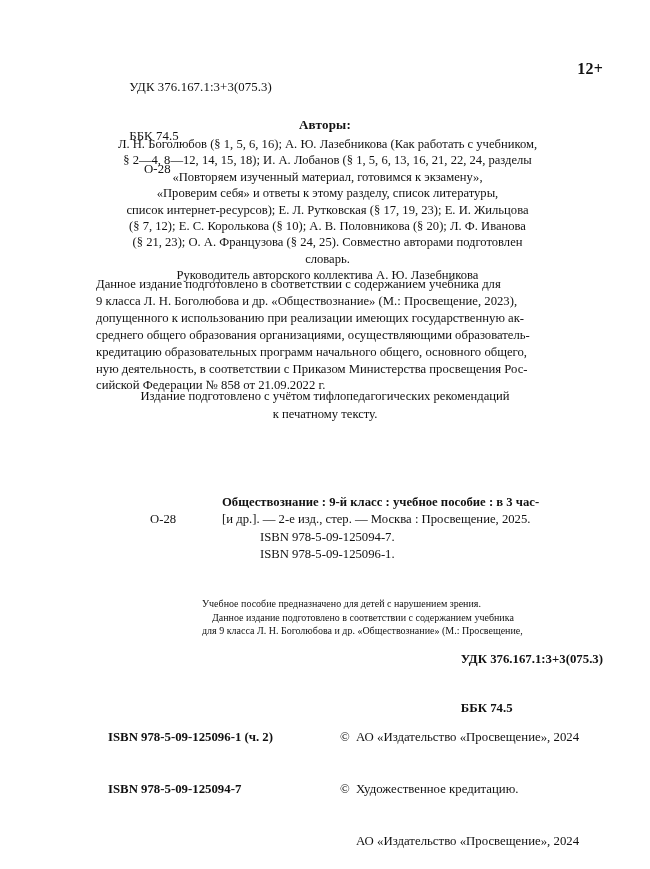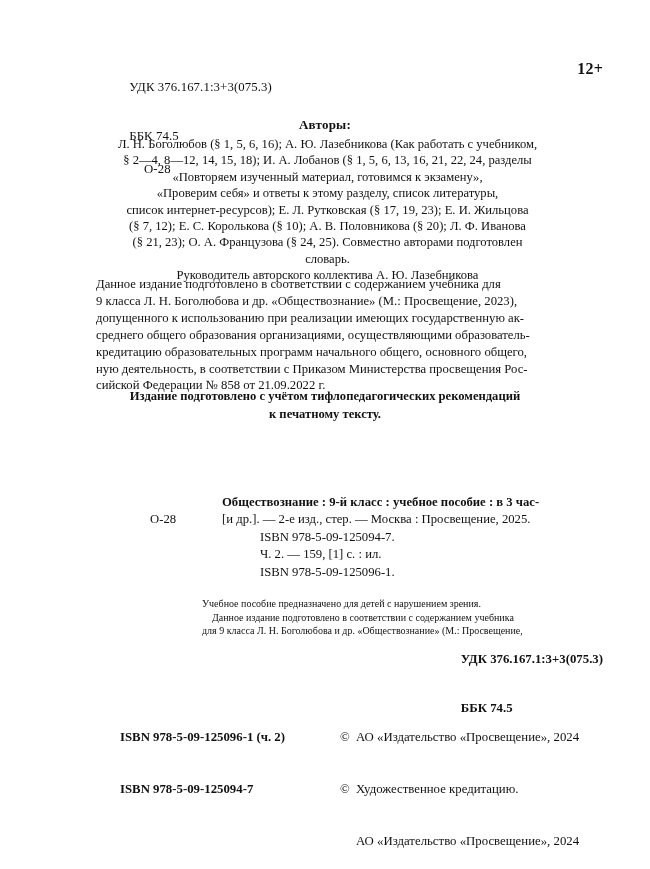--- a/index.html
+++ b/index.html
@@ -83,21 +83,21 @@
   }
 
   
   .tiflo-note {
     position: absolute;
     left: 0;
     right: 0;
     top: 388px;
     font-size: 12.6px;
     line-height: 17.5px;
-    font-weight: 700;
+    font-weight: 400;
     text-align: center;
   }
 
   
   .cip {
     position: absolute;
     left: 150px;
     top: 494px;
     width: 420px;
     font-size: 12.7px;
@@ -134,21 +134,21 @@
     font-size: 12.8px;
     line-height: 16.6px;
     font-weight: 700;
     text-align: left;
     white-space: pre;
   }
 
   
   .isbn-block {
     position: absolute;
-    left: 120px;
+    left: 108px;
     top: 694px;
     font-size: 12.8px;
     line-height: 17.4px;
     font-weight: 700;
     white-space: pre;
   }
   .isbn-block .ln { display: block; }
 
   .copy-block {
     position: absolute;
@@ -208,21 +208,20 @@
     <br>
     <span class="ln">к печатному тексту.</span>
   </div>
 
   <div class="cip">
     <div class="cip-code">О-28</div>
     <div class="cip-body">
       <span class="ln bold-title"><b>Обществознание : 9-й класс : учебное пособие : в 3 час-</b></span>
       <span class="ln">[и др.]. — 2-е изд., стер. — Москва : Просвещение, 2025.</span>
       <span class="ln indent">ISBN 978-5-09-125094-7.</span>
-      <span class="ln indent">Ч. 2. — 159, [1] с. : ил.</span>
       <span class="ln indent">ISBN 978-5-09-125096-1.</span>
     </div>
   </div>
 
   <div class="cip-small">
     <span class="ln">Учебное пособие предназначено для детей с нарушением зрения.</span>
     <span class="ln first">Данное издание подготовлено в соответствии с содержанием учебника</span>
     <span class="ln">для 9 класса Л. Н. Боголюбова и др. «Обществознание» (М.: Просвещение,</span>
   </div>
 

